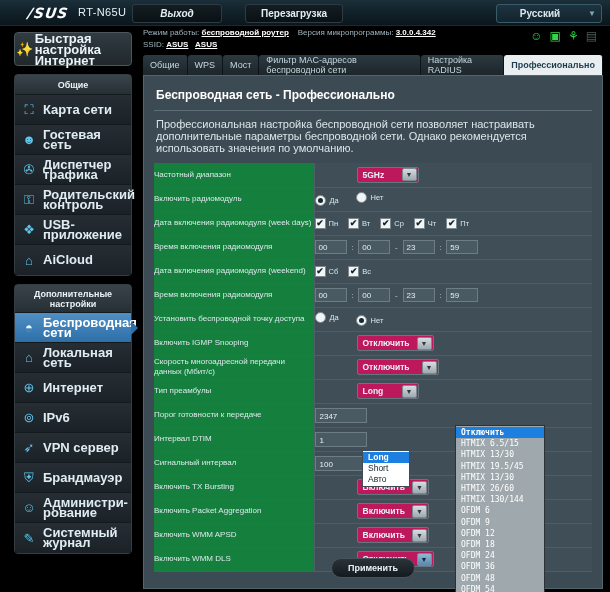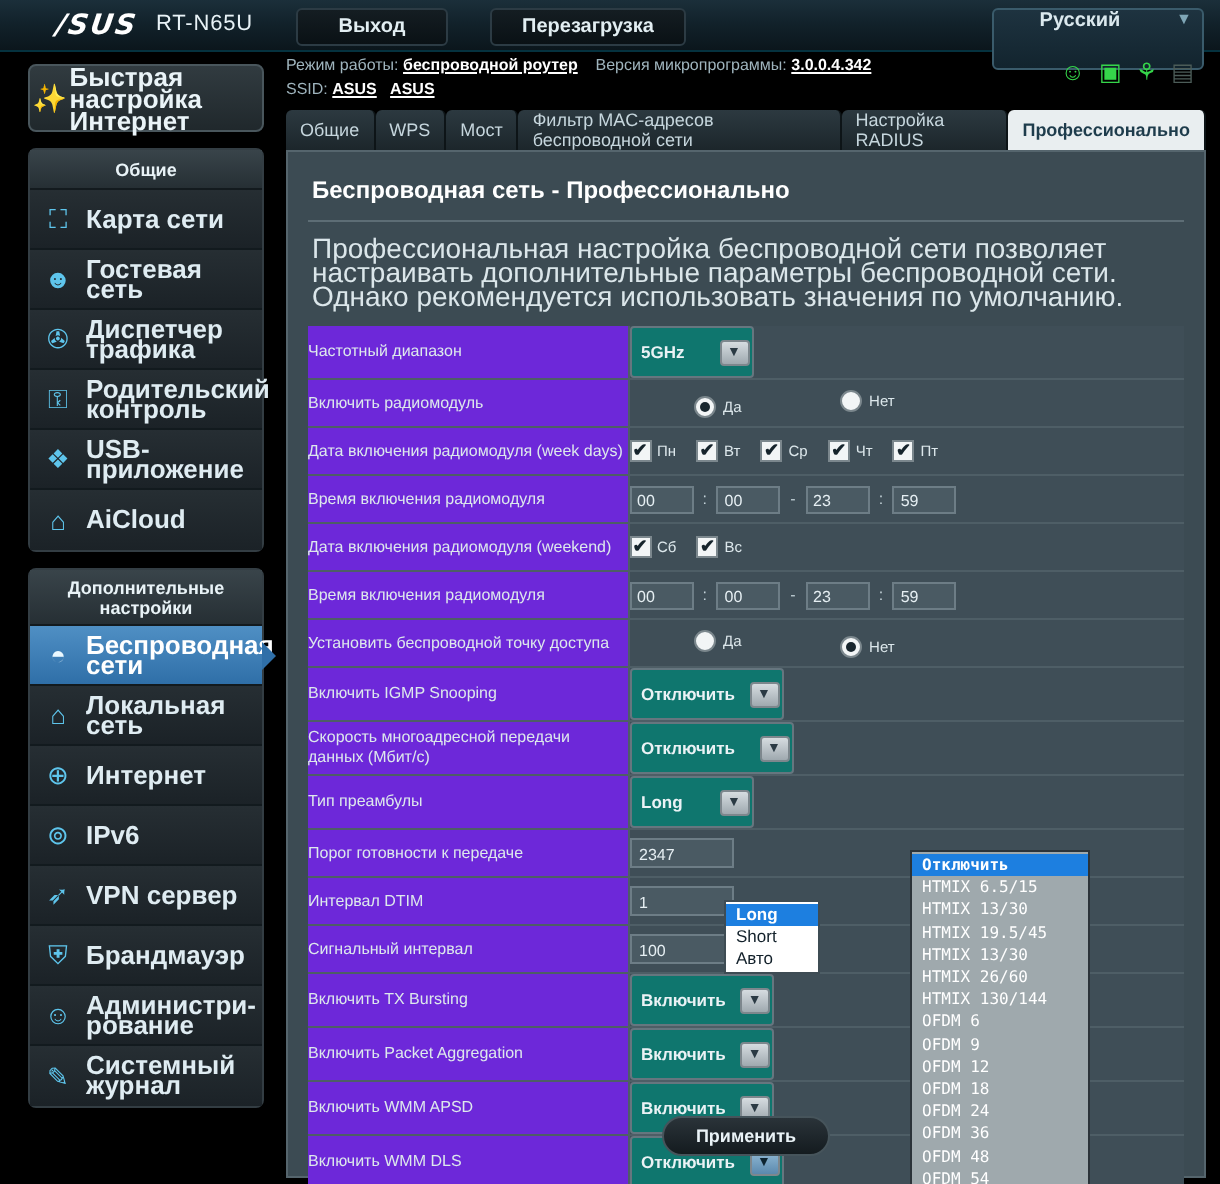--- a/index.html
+++ b/index.html
@@ -32,27 +32,27 @@
     letter-spacing: .4px;
   }
   .topbtn {
     position: absolute; top: 4px; height: 19px;
     background: linear-gradient(to bottom, #141d22 0%, #0a1115 100%);
     border: 1px solid #2c3b44; border-radius: 3px;
     color: #e2eef2; font-size: 10px; font-weight: bold;
     display: flex; align-items: center; justify-content: center;
     cursor: pointer;
   }
-  #btn-logout { left: 148px; width: 76px; }
+  #btn-logout { left: 132px; width: 90px; font-style: italic; }
   #btn-reboot { left: 245px; width: 98px; }
   .langsel {
-    position: absolute; right: 8px; top: 4px; width: 106px; height: 31px;
+    position: absolute; right: 8px; top: 4px; width: 106px; height: 19px;
     background: linear-gradient(to bottom, #1e3340 0%, #12242e 100%);
     border: 1px solid #3a5b6b; border-radius: 3px;
-    display: flex; cursor: pointer;
+    display: flex; align-items: center; cursor: pointer;
   }
   .langsel .lbl { flex: 1; text-align: center; font-size: 10px; font-weight: bold; color: #dbe9ee; }
   .langsel .arw { width: 18px; text-align: center; color: #7fa6b6; font-size: 8px; }
 
   
   .sidebar { position: absolute; left: 8px; top: 26px; width: 130px; height: 566px; }
   .quick {
     margin: 6px 0 0 6px; width: 118px; height: 34px;
     background: linear-gradient(to bottom, #313b40 0%, #20282c 100%);
     border: 1px solid #49565c; border-radius: 4px;
@@ -115,52 +115,53 @@
 
   .panel {
     position: absolute; left: 143px; top: 75px; width: 460px; height: 514px;
     background: #3c4b53;
     border: 1px solid #55656d;
   }
   .panel-title {
     margin: 12px 0 0 12px; font-size: 12px; font-weight: bold; color: #ffffff;
   }
   .panel-rule { margin: 8px 10px 0 10px; height: 1px; background: #5d6d75; }
-  .panel-desc { margin: 7px 12px 0 12px; font-size: 14px; color: #dbe6ea; line-height: 12px; }
+  .panel-desc { margin: 7px 12px 0 12px; font-size: 11px; color: #dbe6ea; line-height: 12px; }
 
   table.form { margin: 9px 10px 0 10px; width: 438px; border-collapse: collapse; }
   table.form tr { border-bottom: 1px solid #4e5e66; }
   table.form td { padding: 0; height: 24px; vertical-align: middle; }
   td.lab {
     width: 160px; padding: 2px 6px; font-size: 8px; color: #dde8ec;
     border-right: 1px solid #4e5e66; line-height: 10px;
-    background: #6d28d9;
+    background: #15803d;
   }
   td.val { padding: 2px 6px; background: #3f4e57; position: relative; }
 
   
   .select {
-    display: inline-flex; align-items: center; height: 26px;
-    background: #0f766e; border: 1px solid #66767f; border-radius: 2px;
+    display: inline-flex; align-items: center; height: 16px;
+    background: #be185d; border: 1px solid #66767f; border-radius: 2px;
     vertical-align: middle;
+    margin-left: 42px;
   }
   .select .sv { padding: 0 5px; font-size: 8.5px; color: #eaf2f5; font-weight: bold; white-space: nowrap; }
   .select .sb {
     width: 15px; height: 13px; margin: 0 1px 0 2px;
     background: linear-gradient(to bottom,#d6dce0,#9fa9af);
     border: 1px solid #7d878d; border-radius: 2px;
     display: flex; align-items: center; justify-content: center;
     font-size: 7px; color: #2b3a44;
   }
   .select.w1 .sv { min-width: 42px; }
   .select.w2 .sv { min-width: 52px; }
   .select.w3 .sv { min-width: 62px; }
   .select.dark .sb { background: linear-gradient(to bottom,#8fb8d4,#5b89ad); color:#0d2430; }
 
-  .radiobox { display: inline-flex; align-items: center; gap: 4px; margin-right: 14px; margin-left: 32px; }
+  .radiobox { display: inline-flex; align-items: center; gap: 4px; margin-right: 14px; }
   .radio {
     width: 11px; height: 11px; border-radius: 50%;
     background: #f2f5f6; border: 1px solid #7b878d;
     display: flex; align-items: center; justify-content: center;
   }
   .radio.on::after { content:""; width:5px; height:5px; border-radius:50%; background:#18262e; }
   .rlbl { font-size: 7.5px; color: #dce7eb; }
 
   .chkbox { display: inline-flex; align-items: center; gap: 3px; margin-right: 10px; }
   .chk {

